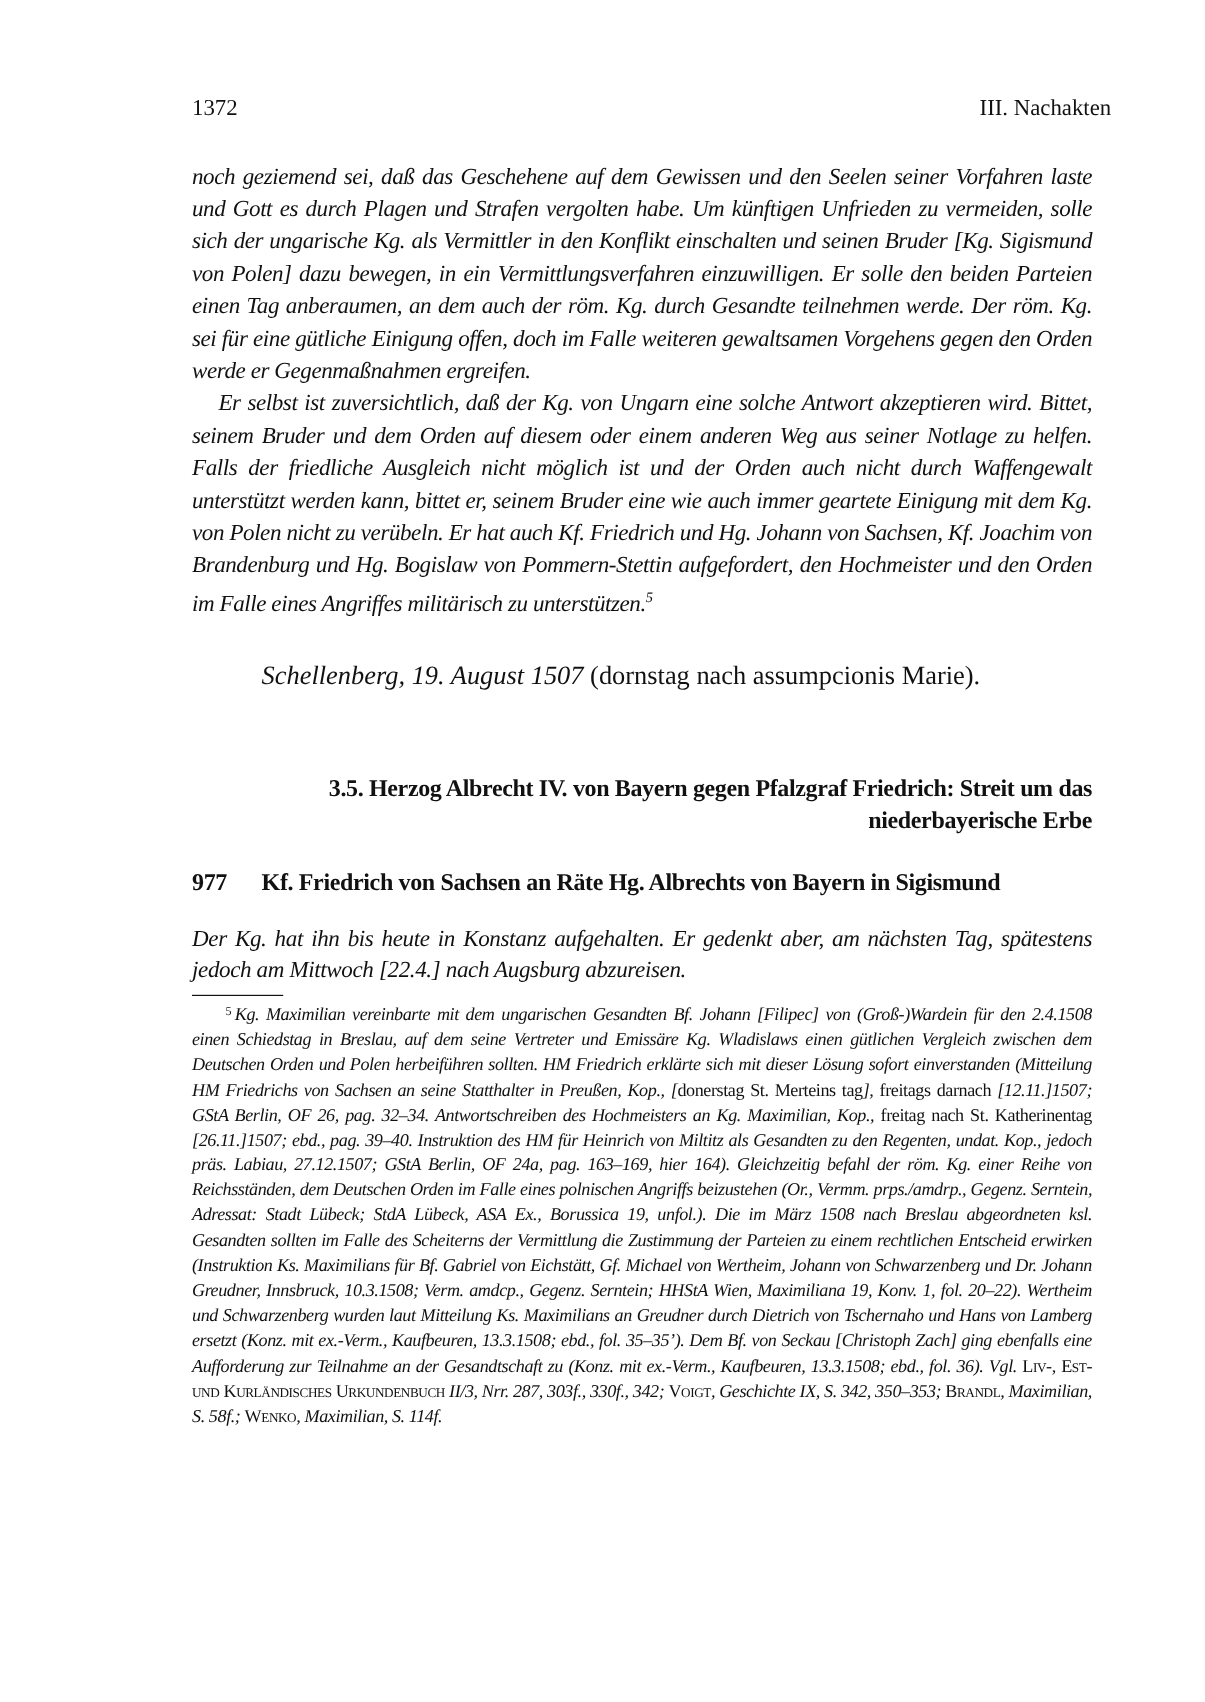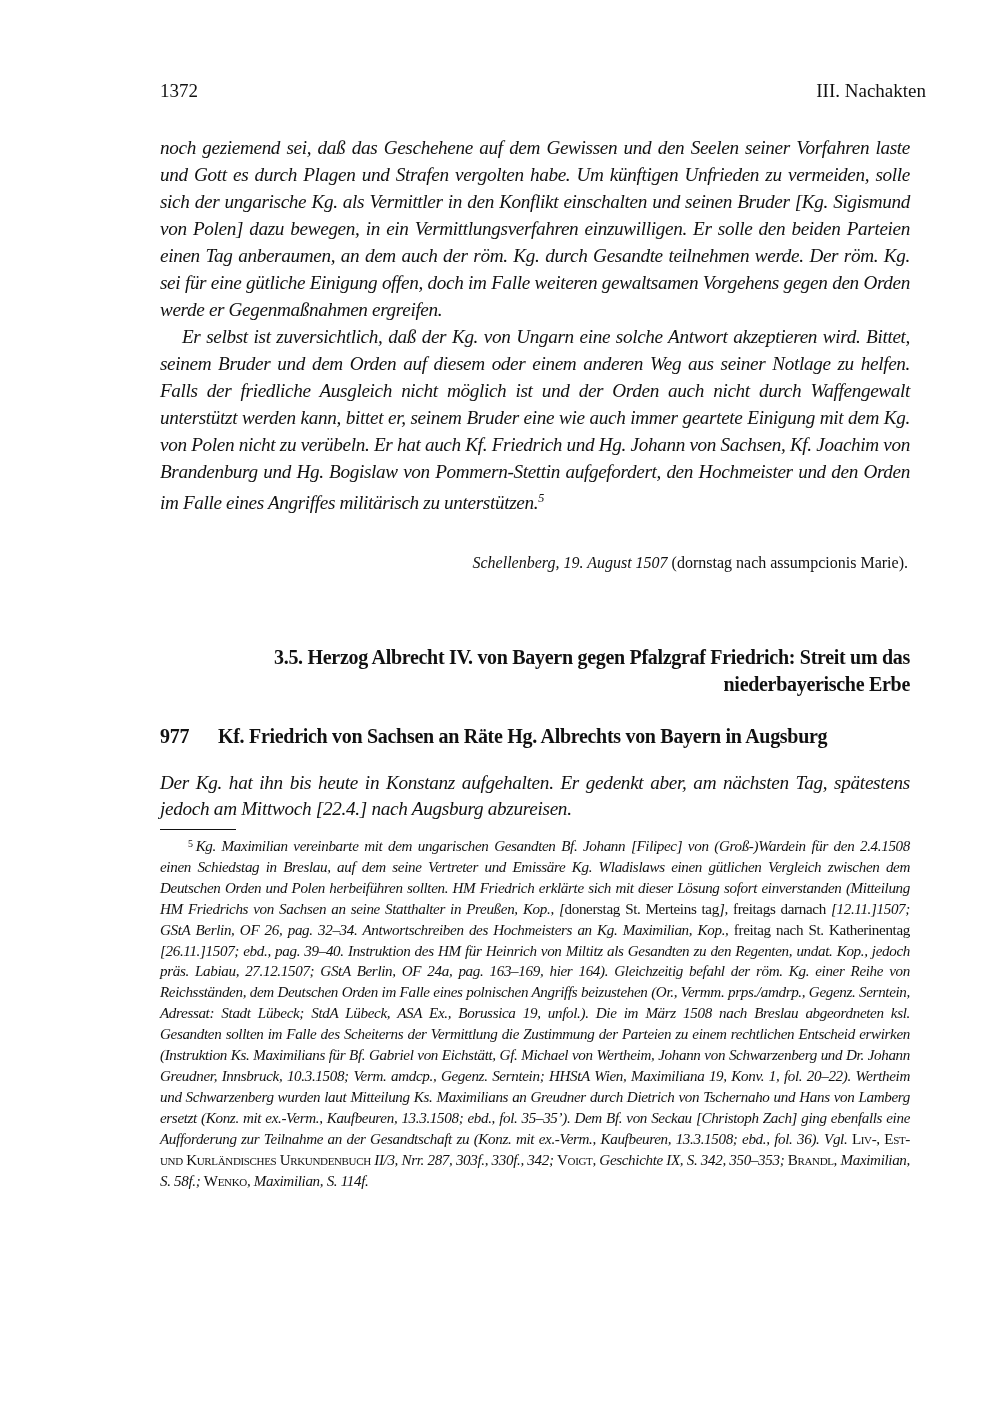--- a/index.html
+++ b/index.html
@@ -4,21 +4,21 @@
 <style>
   html, body { margin:0; padding:0; background:#ffffff; }
   body { width:1004px; height:1418px; position:relative; overflow:hidden; color:#111; font-family:"Liberation Serif", "DejaVu Serif", serif; }
   .page { position:absolute; left:160px; top:0; width:750px; }
   .running-head { position:absolute; top:80px; left:0; width:750px; height:26px; font-size:19px; }
   .page-number { position:absolute; left:0; top:0;text-align:center; }
   .section-title { position:absolute; left:16px; width:100%; text-align:right; top:0; }
   .body { position:absolute; top:134px; left:0; width:750px; font-size:19.2px; line-height:27px; font-style:italic; text-align:justify; letter-spacing:-0.35px; }
   .body p { margin:0; }
   .body p.indent { text-indent:22px; }
-  .dateline { position:absolute; top:551px; left:58px; width:690px; font-size:16px; line-height:24px;text-align:right; }
+  .dateline { position:absolute; top:551px; left:58px; width:690px; font-size:22px; line-height:24px; }
   .dateline .it { font-style:italic; }
   .heading { position:absolute; top:644px; left:0; width:750px; text-align:right; font-size:20px; line-height:27px; font-weight:bold; letter-spacing:-0.3px;}
   .doc-title { position:absolute; top:725px; left:0; width:750px; font-size:20px; font-weight:bold; letter-spacing:-0.3px; }
   .doc-title .num { display:inline-block; width:58px; }
   .regest { position:absolute; top:770px; left:0; width:750px; font-size:19.2px; line-height:26px; font-style:italic; text-align:justify; letter-spacing:-0.3px; }
   .fn-rule { position:absolute; top:829px; left:0; width:76px; border-top:1px solid #111; }
   .footnote { position:absolute; top:834px; left:0; width:750px; font-size:15.1px; line-height:20.9px; font-style:italic; text-align:justify; letter-spacing:-0.35px; }
   .footnote p { margin:0; text-indent:28px; }
   .footnote sup { font-size:10px; font-style:normal; vertical-align:4px; margin-right:3px; }
   .rm { font-style:normal; }
@@ -40,21 +40,21 @@
     <p class="indent"><span>Er selbst ist zuversichtlich, daß der Kg. von Ungarn eine solche Antwort akzeptieren wird. Bittet, seinem Bruder und dem Orden auf diesem oder einem anderen Weg aus seiner Notlage zu helfen. Falls der friedliche Ausgleich nicht möglich ist und der Orden auch nicht durch Waffengewalt unterstützt werden kann, bittet er, seinem Bruder eine wie auch immer geartete Einigung mit dem Kg. von Polen nicht zu verübeln. Er hat auch Kf. Friedrich und Hg. Johann von Sachsen, Kf. Joachim von Brandenburg und Hg. Bogislaw von Pommern-Stettin aufgefordert, den Hochmeister und den Orden im Falle eines Angriffes militärisch zu unterstützen.</span><sup>5</sup></p>
   </div>
 
   <div class="dateline">
     <div><span class="it">Schellenberg, 19. August 1507</span><span> (dornstag nach assumpcionis Marie).</span></div>
   </div>
 
   <div class="heading">3.5. Herzog Albrecht IV. von Bayern gegen Pfalzgraf Friedrich: Streit um das niederbayerische Erbe</div>
 
   <div class="doc-title">
-    <span class="num">977</span><span>Kf. Friedrich von Sachsen an Räte Hg. Albrechts von Bayern in Augsburg</span>
+    <span class="num">977</span><span>Kf. Friedrich von Sachsen an Räte Hg. Albrechts von Bayern in Sigismund</span>
   </div>
 
   <div class="regest">Der Kg. hat ihn bis heute in Konstanz aufgehalten. Er gedenkt aber, am nächsten Tag, spätestens jedoch am Mittwoch [22.4.] nach Augsburg abzureisen.</div>
 
   <div class="fn-rule"></div>
 
   <div class="footnote">
     <p><sup>5</sup><span>Kg. Maximilian vereinbarte mit dem ungarischen Gesandten Bf. Johann [Filipec] von (Groß-)Wardein für den 2.4.1508 einen Schiedstag in Breslau, auf dem seine Vertreter und Emissäre Kg. Wladislaws einen gütlichen Vergleich zwischen dem Deutschen Orden und Polen herbeiführen sollten. HM Friedrich erklärte sich mit dieser Lösung sofort einverstanden (Mitteilung HM Friedrichs von Sachsen an seine Statthalter in Preußen, Kop., [</span><span class="rm">donerstag St. Merteins tag</span><span>], </span><span class="rm">freitags darnach</span><span> [12.11.]1507; GStA Berlin, OF 26, pag. 32–34. Antwortschreiben des Hochmeisters an Kg. Maximilian, Kop., </span><span class="rm">freitag nach St. Katherinentag</span><span> [26.11.]1507; ebd., pag. 39–40. Instruktion des HM für Heinrich von Miltitz als Gesandten zu den Regenten, undat. Kop., jedoch präs. Labiau, 27.12.1507; GStA Berlin, OF 24a, pag. 163–169, hier 164). Gleichzeitig befahl der röm. Kg. einer Reihe von Reichsständen, dem Deutschen Orden im Falle eines polnischen Angriffs beizustehen (Or., Vermm. prps./amdrp., Gegenz. Serntein, Adressat: Stadt Lübeck; StdA Lübeck, ASA Ex., Borussica 19, unfol.). Die im März 1508 nach Breslau abgeordneten ksl. Gesandten sollten im Falle des Scheiterns der Vermittlung die Zustimmung der Parteien zu einem rechtlichen Entscheid erwirken (Instruktion Ks. Maximilians für Bf. Gabriel von Eichstätt, Gf. Michael von Wertheim, Johann von Schwarzenberg und Dr. Johann Greudner, Innsbruck, 10.3.1508; Verm. amdcp., Gegenz. Serntein; HHStA Wien, Maximiliana 19, Konv. 1, fol. 20–22). Wertheim und Schwarzenberg wurden laut Mitteilung Ks. Maximilians an Greudner durch Dietrich von Tschernaho und Hans von Lamberg ersetzt (Konz. mit ex.-Verm., Kaufbeuren, 13.3.1508; ebd., fol. 35–35’). Dem Bf. von Seckau [Christoph Zach] ging ebenfalls eine Aufforderung zur Teilnahme an der Gesandtschaft zu (Konz. mit ex.-Verm., Kaufbeuren, 13.3.1508; ebd., fol. 36). Vgl. </span><span class="sc">Liv-, Est- und Kurländisches Urkundenbuch</span><span> II/3, Nrr. 287, 303f., 330f., 342; </span><span class="sc">Voigt</span><span>, Geschichte IX, S. 342, 350–353; </span><span class="sc">Brandl</span><span>, Maximilian, S. 58f.; </span><span class="sc">Wenko</span><span>, Maximilian, S. 114f.</span></p>
   </div>
 

